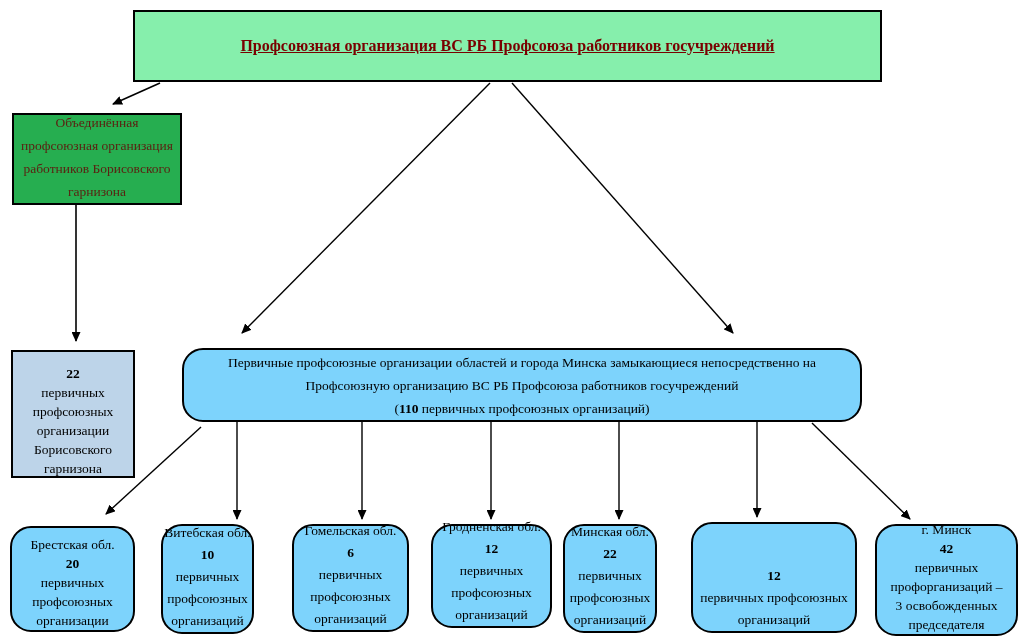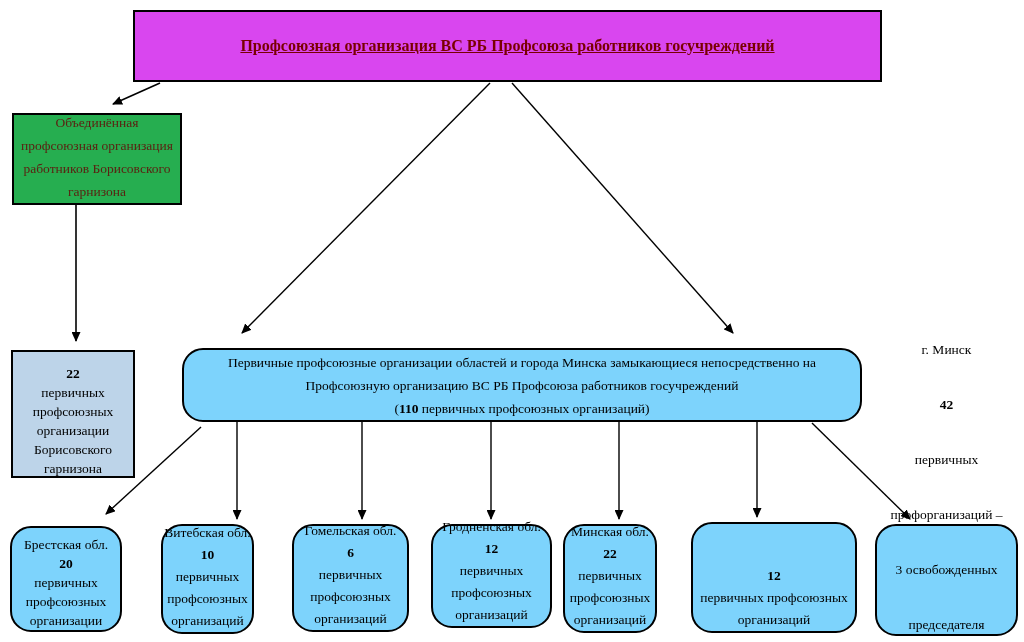--- a/index.html
+++ b/index.html
@@ -1,20 +1,20 @@
 <!DOCTYPE html>
 <html><head>
 <meta charset="utf-8">
 <style>
   html,body{margin:0;padding:0;background:#fff;}
   #canvas{position:relative;width:1024px;height:642px;background:#ffffff;overflow:hidden;
           font-family:"Liberation Serif",serif;color:#000;}
   #arrows{position:absolute;left:0;top:0;width:1024px;height:642px;}
   .box{position:absolute;box-sizing:border-box;border:2px solid #000;text-align:center;}
-  .red{background:#d946ef;}
+  .red{background:#86efac;}
   .green{background:#26ae50;}
   .lblue{background:#bdd4e9;}
   .cyan{background:#7dd3fc;border-radius:21px;}
   .title-box{display:flex;align-items:center;justify-content:center;}
   .title{font-size:16px;font-weight:bold;text-decoration:underline;color:#790000;white-space:nowrap;}
   .ln{font-size:13.5px;line-height:23px;white-space:nowrap;}
   .green .ln{color:#5a2312;}
   .sln{font-size:13.5px;line-height:19px;white-space:nowrap;}
   .mln{font-size:13.5px;line-height:22px;white-space:nowrap;}
   .cnt{font-weight:bold;}
@@ -63,21 +63,21 @@
     <div class="sln">Борисовского</div>
     <div class="sln">гарнизона</div>
   </div>
 
   <div class="box cyan vcenter" style="left:182px;top:348px;width:680px;height:74px;">
     <div class="ln">Первичные профсоюзные организации областей и города Минска замыкающиеся непосредственно на</div>
     <div class="ln">Профсоюзную организацию ВС РБ Профсоюза работников госучреждений</div>
     <div class="ln"><span>(</span><span class="cnt">110</span><span> первичных профсоюзных организаций)</span></div>
   </div>
 
-  <div class="box cyan vcenter" style="left:10px;top:526px;width:112px;height:106px;">
+  <div class="box cyan vcenter" style="left:10px;top:526px;width:125px;height:106px;">
     <div class="sln">Брестская обл.</div>
     <div class="sln cnt">20</div>
     <div class="sln">первичных</div>
     <div class="sln">профсоюзных</div>
     <div class="sln">организации</div>
   </div>
 
   <div class="box cyan vcenter" style="left:161px;top:524px;width:93px;height:110px;">
     <div class="mln">Витебская обл.</div>
     <div class="mln cnt">10</div>
@@ -109,21 +109,21 @@
     <div class="mln">профсоюзных</div>
     <div class="mln">организаций</div>
   </div>
 
   <div class="box cyan vcenter" style="left:691px;top:522px;width:166px;height:111px;">
     <div class="mln cnt">12</div>
     <div class="mln">первичных профсоюзных</div>
     <div class="mln">организаций</div>
   </div>
 
-  <div class="box cyan vcenter" style="left:875px;top:524px;width:143px;height:112px;gap:36px;">
+  <div class="box cyan vcenter" style="left:875px;top:524px;width:143px;height:112px;">
     <div class="sln">г. Минск</div>
     <div class="sln cnt">42</div>
     <div class="sln">первичных</div>
     <div class="sln">профорганизаций –</div>
     <div class="sln">3 освобожденных</div>
     <div class="sln">председателя</div>
   </div>
 
 </div>
 

